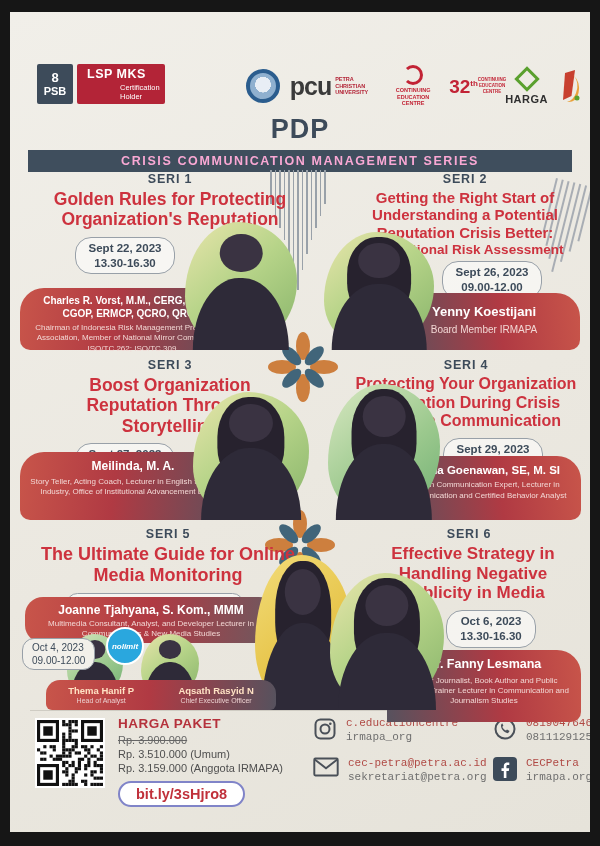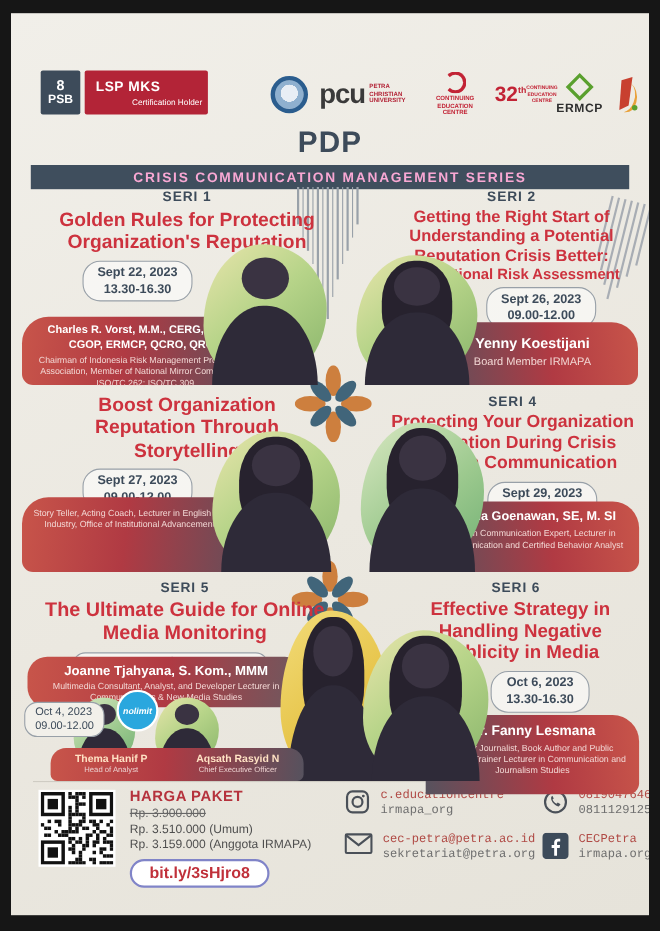--- a/index.html
+++ b/index.html
@@ -17,21 +17,21 @@
 
   
   .psb {
     position:absolute; left:27px; top:52px; width:36px; height:40px;
     background:#3d4b5a; color:#fff; display:flex; flex-direction:column;
     align-items:center; justify-content:center; line-height:1; border-radius:2px;
   }
   .psb .n { font-size:13px; font-weight:bold; }
   .psb .l { font-size:11px; font-weight:bold; margin-top:2px; }
   .lsp {
-    position:absolute; left:67px; top:52px; width:112px; height:40px;
+    position:absolute; left:67px; top:52px; width:88px; height:40px;
     background:#b32437; color:#fff; border-radius:2px;
     display:flex; flex-direction:column; justify-content:center; padding-left:10px; box-sizing:border-box;
   }
   .lsp .t { font-size:12.5px; font-weight:bold; letter-spacing:.5px; }
   .lsp .s { font-size:7.5px; margin-top:2px;margin-left:33px; }
 
   
   .logos { position:absolute; right:8px; top:48px; height:52px; display:flex; align-items:center; gap:10px; }
   .seal { width:34px; height:34px; border-radius:50%; border:4px solid #2b5d8e; background:radial-gradient(circle at 50% 45%, #e8eef5 0 40%, #8fb0cf 41% 100%); box-sizing:border-box; }
   .pcu { display:flex; align-items:center; gap:4px; }
@@ -206,21 +206,21 @@
     <div class="cec">
       <div class="cec-mark"></div>
       <span class="cec-name">CONTINUING EDUCATION CENTRE</span>
     </div>
     <div class="anniv">
       <span class="anniv-num"><span>32</span><sup>th</sup></span>
       <span class="anniv-cap">CONTINUING EDUCATION CENTRE</span>
     </div>
     <div class="irmapa">
       <div class="diamond"></div>
-      <span class="irmapa-name">ERMCP</span>
+      <span class="irmapa-name">HARGA</span>
     </div>
     <svg class="dies" viewBox="0 0 24 36">
       <path d="M7 5 L17 2 L13.5 28 L5 32 Z" fill="#c8402f"></path>
       <path d="M15 7 q7 7 3 18 q-2.5 7 -9 9 q9 1 11.5 -9 q2.5 -11 -5.5 -18" fill="#e9a23b"></path>
       <circle cx="19" cy="30" r="2.5" fill="#5aa02e"></circle>
     </svg>
   </div>
 
   <div class="pdp">PDP</div>
   <div class="series-banner">CRISIS COMMUNICATION MANAGEMENT SERIES</div>
@@ -315,33 +315,35 @@
         <div class="torso"></div>
     </div>
     <div class="sbanner right">
       <div class="name">Yenny Koestijani</div>
       <div class="desc">Board Member IRMAPA</div>
     </div>
   </section>
 
   <section class="cell s3">
     <div class="textcol">
+      <div class="slabel">SERI 3</div>
       <h2 class="stitle">Boost Organization Reputation Through Storytelling</h2>
       <div class="pill">
         <span>Sept 27, 2023</span>
         <span>09.00-12.00</span>
       </div>
     </div>
     <div class="photo">
       <div class="blob"></div>
         <div class="hair"></div>
         <div class="head"></div>
         <div class="torso"></div>
     </div>
     <div class="sbanner left">
+      <div class="name">Meilinda, M. A.</div>
       <div class="desc">Story Teller, Acting Coach, Lecturer in English for Creative Industry, Office of Institutional Advancement Director</div>
     </div>
   </section>
 
   <section class="cell s4">
     <div class="textcol">
       <div class="slabel">SERI 4</div>
       <h2 class="stitle">Protecting Your Organization Reputation During Crisis Through Communication</h2>
       <div class="pill">
         <span>Sept 29, 2023</span>

